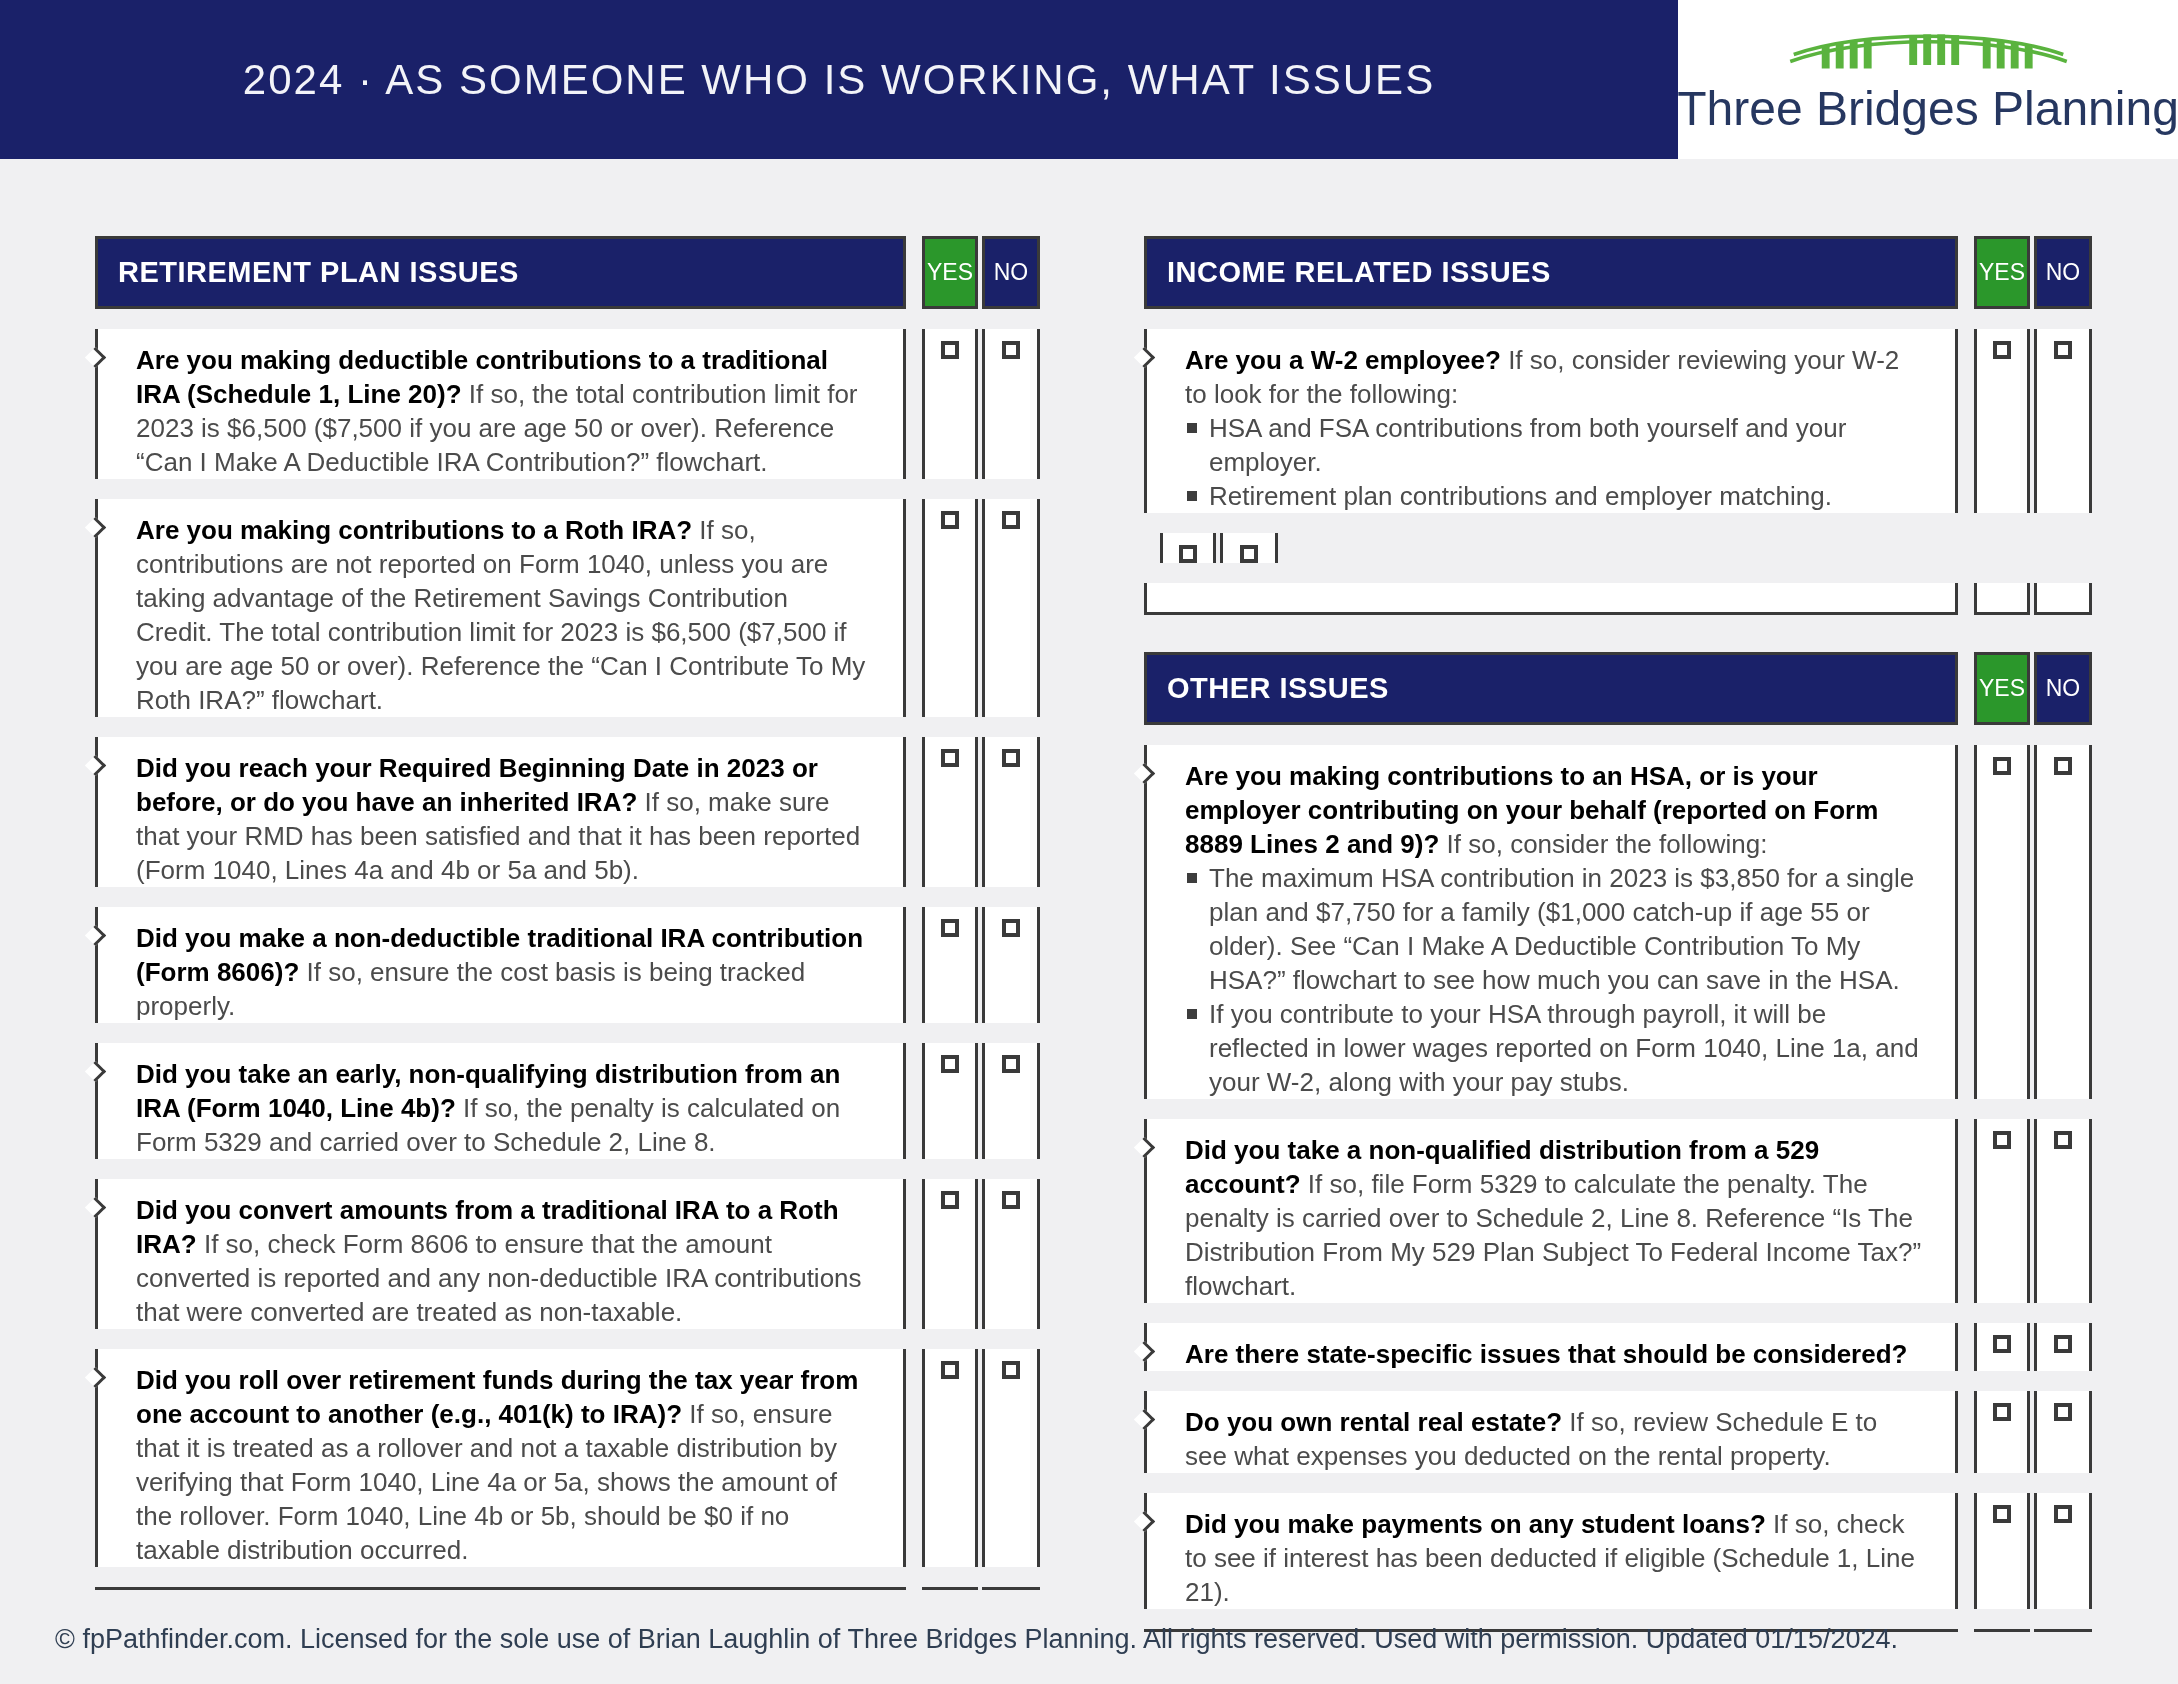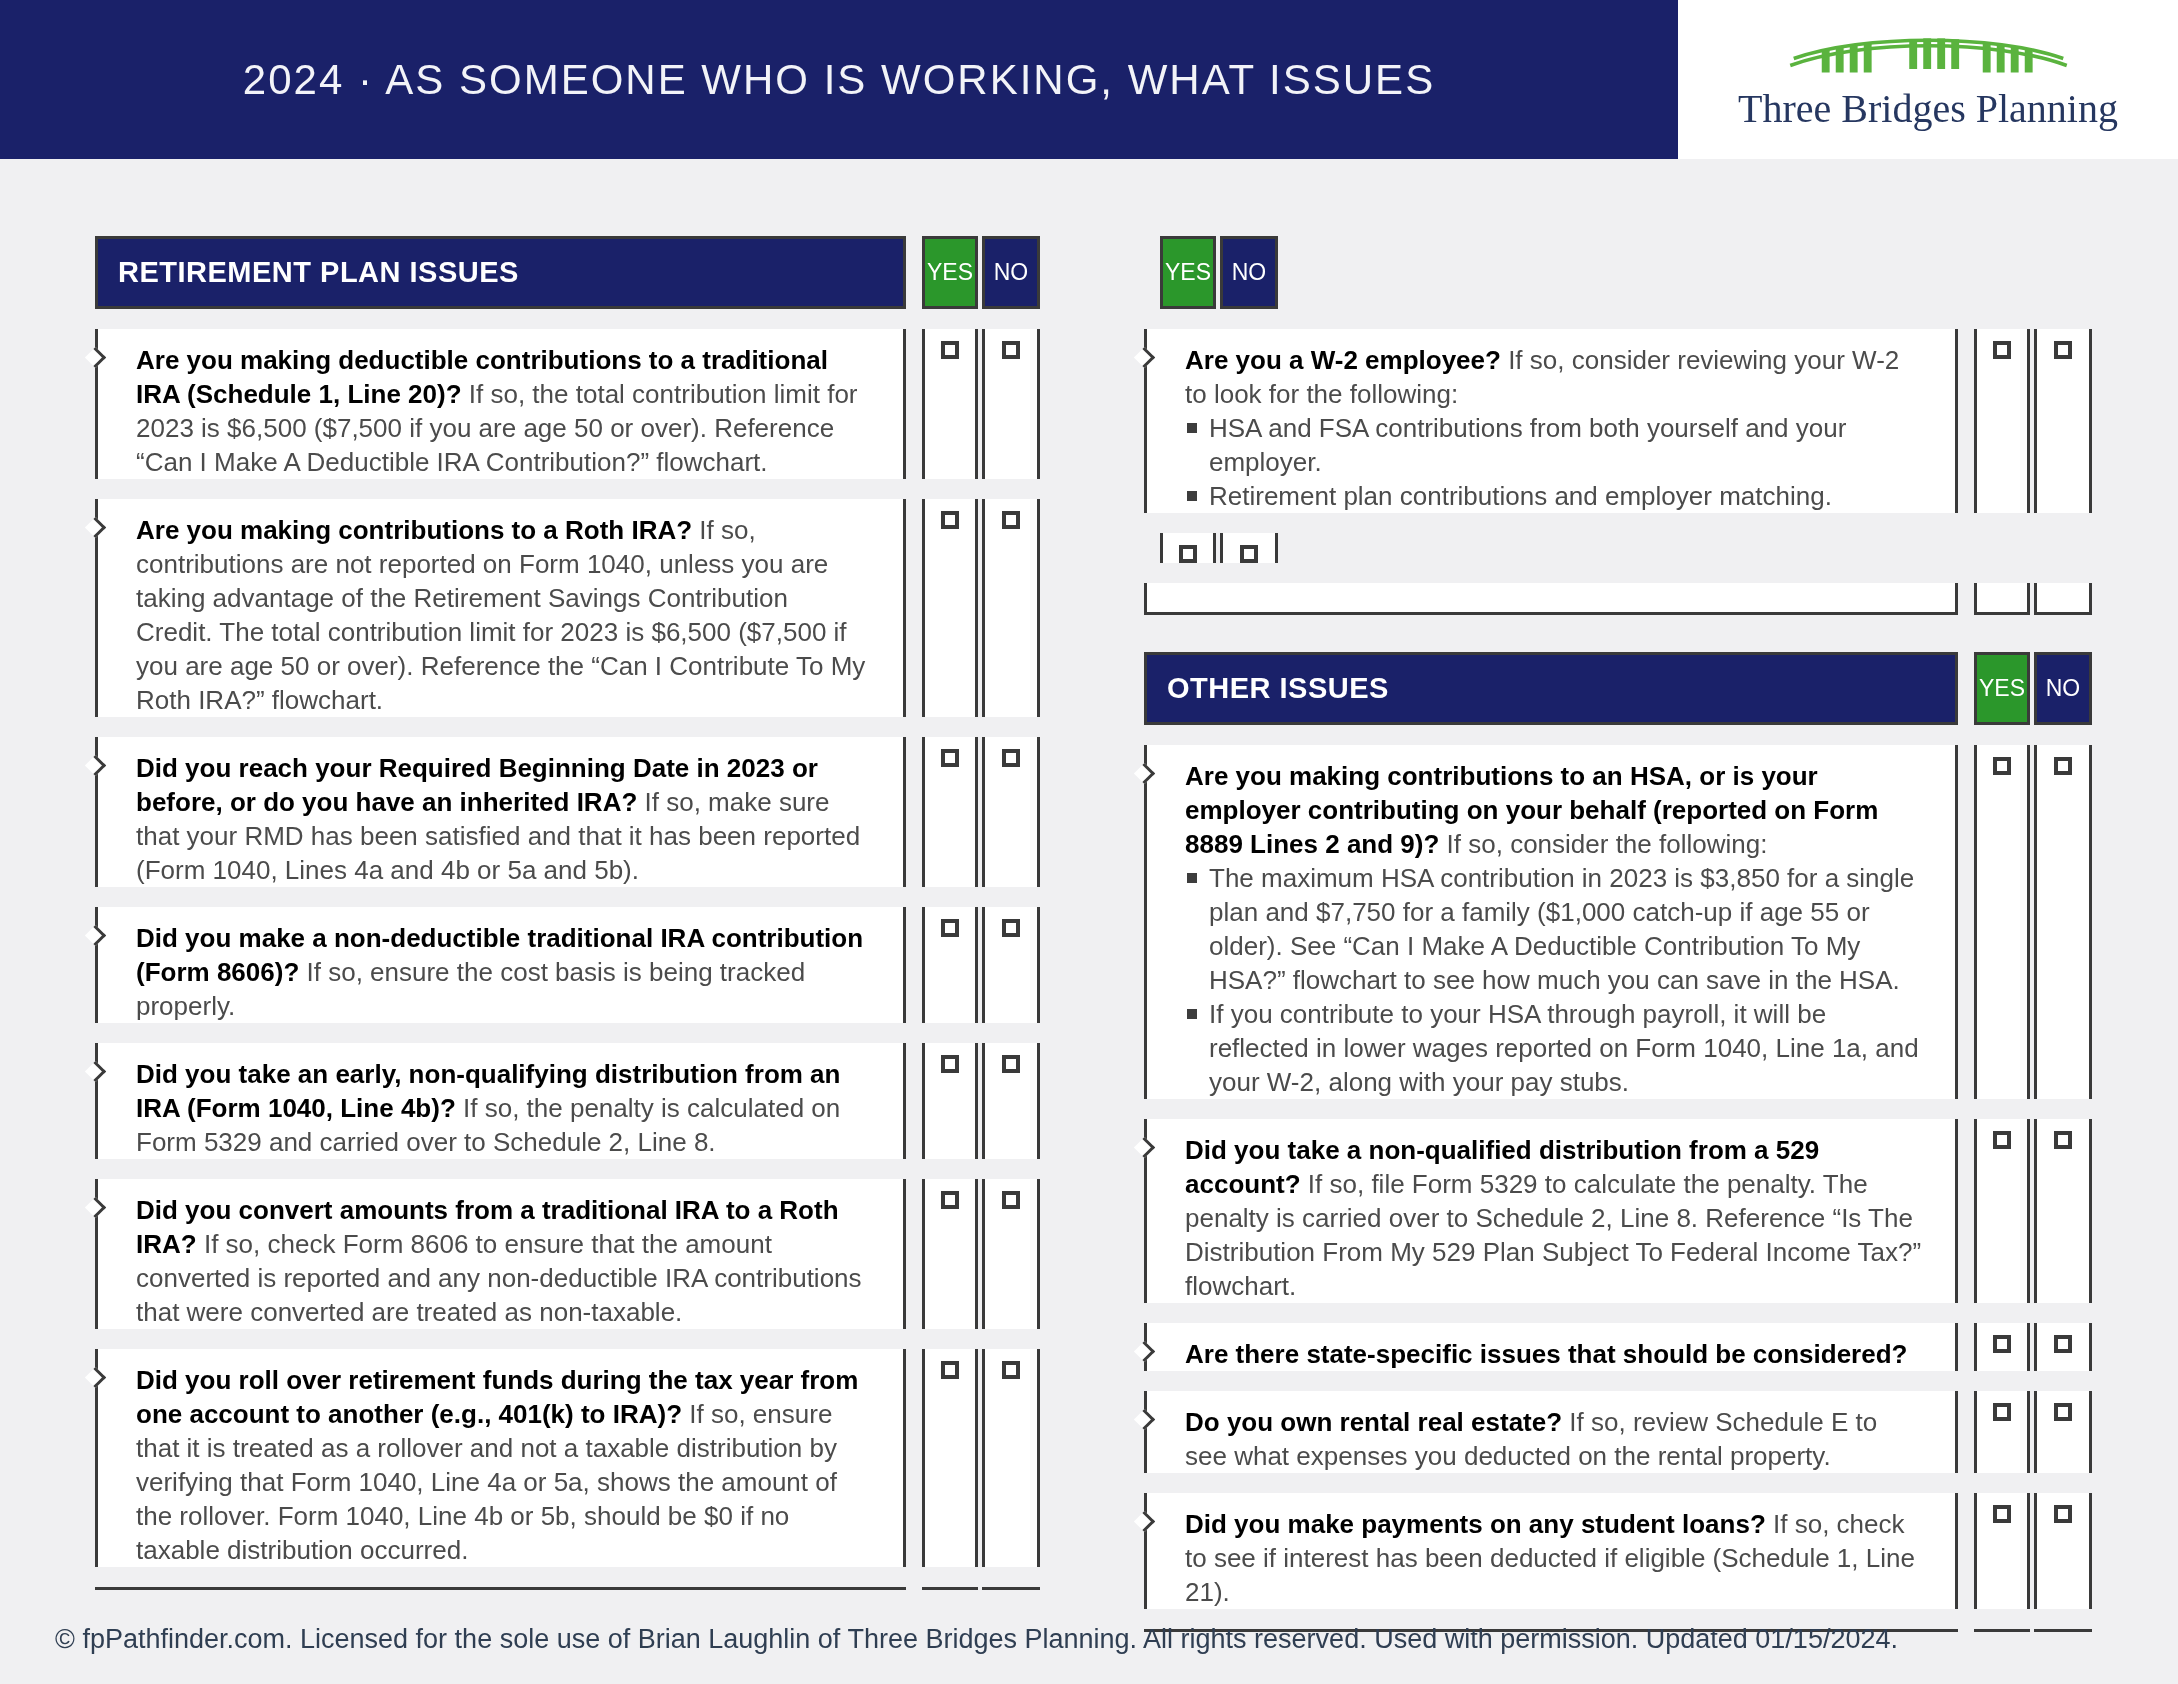--- a/index.html
+++ b/index.html
@@ -31,22 +31,22 @@
   }
   .title-line{
     color:#f2f3f8;font-size:42px;line-height:60px;font-weight:300;
     letter-spacing:2px;white-space:nowrap;
   }
   .logo-area{
     position:absolute;left:1678px;top:0;width:500px;height:159px;background:#ffffff;
     display:flex;flex-direction:column;justify-content:center;align-items:center;
   }
   .logo-text{
-    font-family:Liberation Serif, serif;
-    font-size:40px;color:#263760;margin-top:2px;white-space:nowrap;
+    font-family:Liberation Sans, sans-serif;
+    font-size:48px;color:#263760;margin-top:2px;white-space:nowrap;
   }
   
   .panel{
     position:absolute;display:flex;flex-direction:column;gap:20px;
   }
   .prow{display:flex;align-items:stretch;}
   .hrow{height:73px;flex:none;}
   .cell{
     background:#fff;
     border-left:3px solid var(--bd);
@@ -240,20 +240,23 @@
     <div class="cell cmain"></div>
       <div class="gap g16"></div>
     <div class="cell cyes"></div>
       <div class="gap g4"></div>
     <div class="cell cno"></div>
   </div>
 </div>
 
 <div class="panel" id="panel-income" style="left:1144px;top:236px;height:379px;--mainw:814px;">
   <div class="prow hrow">
+    <div class="cell cmain h">
+        <span>INCOME RELATED ISSUES</span>
+      </div>
     <div class="gap g16"></div>
     <div class="cell cyes h ccbh">
         <span>YES</span>
       </div>
     <div class="gap g4"></div>
     <div class="cell cno h ccbh">
         <span>NO</span>
       </div>
   </div>
   <div class="prow body">

